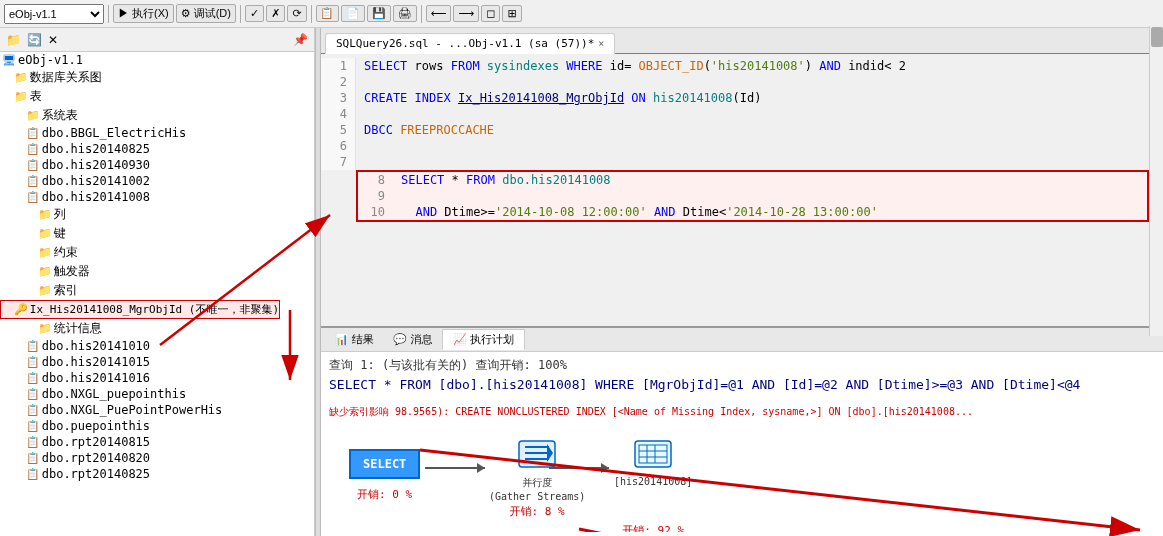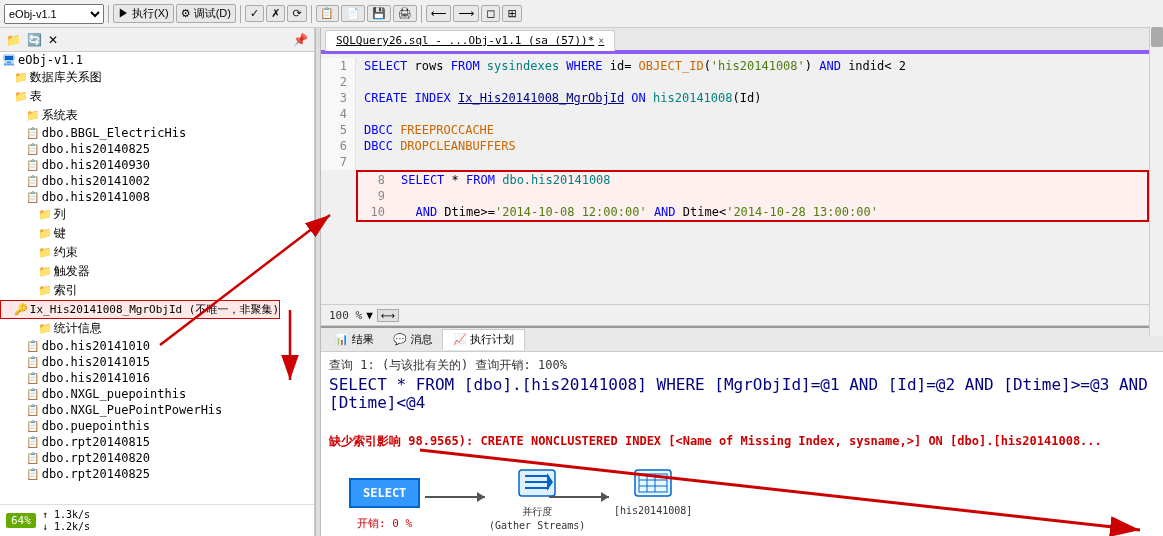--- a/index.html
+++ b/index.html
@@ -24,21 +24,21 @@
     .tree-icon { font-size: 11px; }
     .tree-label { font-size: 12px; }
     .folder-icon { color: #ffcc00; }
     .db-icon { color: #0066cc; }
     .index-icon { color: #00aa00; }
 
     
     .right-panel { flex: 1; display: flex; flex-direction: column; overflow: hidden; }
 
     
-    .tab-bar { background: #e8e8e8; border-bottom: 4px solid #8b5cf6; display: flex; align-items: flex-end; padding-left: 4px; height: 26px; flex-shrink: 0; text-decoration: underline; }
+    .tab-bar { background: #e8e8e8; border-bottom: 1px solid #8b5cf6; display: flex; align-items: flex-end; padding-left: 4px; height: 26px; flex-shrink: 0; }
     .tab { background: #f8f8f8; border: 1px solid #ccc; border-bottom: none; padding: 3px 10px; font-size: 11px; cursor: pointer; display: flex; align-items: center; gap: 4px; margin-right: 2px; border-radius: 3px 3px 0 0; }
     .tab.active { background: #fff; border-bottom: 1px solid #fff; margin-bottom: -1px; }
     .tab-close { font-size: 10px; color: #666; cursor: pointer; }
     .editor-content { flex: 1; overflow-y: auto; overflow-x: auto; padding: 4px 0; position: relative; }
     .line { display: flex; min-height: 16px; }
     .line-num { width: 35px; text-align: right; padding-right: 8px; color: #888; background: #f8f8f8; border-right: 1px solid #e0e0e0; flex-shrink: 0; font-size: 12px; line-height: 16px; }
     .line-code { padding-left: 8px; font-size: 12px; line-height: 16px; white-space: pre; }
 
     
     .kw { color: #0000ff; font-weight: normal; }
@@ -236,27 +236,20 @@
         <span class="tree-icon">📋</span>
         <span class="tree-label">dbo.rpt20140820</span>
       </div>
       <div class="tree-item">
         <span style="width:24px" class="tree-indent"></span>
         <span class="tree-icon">📋</span>
         <span class="tree-label">dbo.rpt20140825</span>
       </div>
     </div>
 
-    <div class="left-bottom" style="display:flex; align-items:center; gap:6px; padding: 4px 6px;">
-      <div style="background:#66aa00; color:white; padding:1px 5px; border-radius:2px; font-size:11px;">64%</div>
-      <div style="font-size:10px; display:flex; flex-direction:column; gap:1px;">
-        <span>↑ 1.3k/s</span>
-        <span>↓ 1.2k/s</span>
-      </div>
-    </div>
   </div>
 
   <div class="v-splitter"></div>
 
   <div class="right-panel">
 
     <div class="tab-bar">
       <div class="tab active">
         <span>SQLQuery26.sql - ...Obj-v1.1 (sa (57))*</span>
         <span class="tab-close">×</span>
@@ -288,21 +281,20 @@
             <span class="line-code"></span>
           </div>
 
           <div class="line">
             <span class="line-num">5</span>
             <span class="line-code"><span class="kw">DBCC</span> <span class="fn">FREEPROCCACHE</span></span>
           </div>
 
           <div class="line">
             <span class="line-num">6</span>
-            <span class="line-code"><span class="kw">DBCC</span> <span class="fn">DROPCLEANBUFFERS</span></span>
           </div>
 
           <div class="line">
             <span class="line-num">7</span>
             <span class="line-code"></span>
           </div>
 
           <div style="border: 2px solid #cc0000; background:#fff0f0; margin-left:35px;">
             <div class="line" style="background:transparent;">
               <span class="line-num" style="background:transparent; border-right:none;">8</span>
@@ -315,25 +307,20 @@
               <span class="line-num" style="background:transparent; border-right:none;">10</span>
               <span class="line-code">&nbsp;&nbsp;<span class="kw">AND</span> Dtime&gt;=<span class="str">'2014-10-08 12:00:00'</span> <span class="kw">AND</span> Dtime&lt;<span class="str">'2014-10-28 13:00:00'</span></span>
             </div>
           </div>
         </div>
         <div class="v-scroll">
           <div class="v-scroll-thumb"></div>
         </div>
       </div>
 
-      <div class="zoom-bar">
-        <span class="zoom-text">100 %</span>
-        <span style="font-size:11px;">▼</span>
-        <button style="font-size:10px; background:#e0e0e0; border:1px solid #aaa; padding:0 3px; cursor:pointer;">⟷</button>
-      </div>
 
       <div class="bottom-panel">
         <div class="bottom-tabs">
           <div class="bottom-tab">
             <span>📊</span>
             <span>结果</span>
           </div>
           <div class="bottom-tab">
             <span>💬</span>
             <span>消息</span>
@@ -342,24 +329,24 @@
             <span>📈</span>
             <span>执行计划</span>
           </div>
         </div>
 
         <div class="bottom-content">
 
           <div class="result-text">
             <span>查询 1: (与该批有关的) 查询开销: 100%</span>
           </div>
-          <div class="result-text blue" style="color:#000080; font-size:16px; margin-top:2px;">
+          <div class="result-text blue" style="color:#000080; font-size:13px; margin-top:2px;">
             <span>SELECT * FROM [dbo].[his20141008] WHERE [MgrObjId]=@1 AND [Id]=@2 AND [Dtime]&gt;=@3 AND [Dtime]&lt;@4</span>
           </div>
-          <div class="result-text" style="color:#cc0000; font-size:12px; font-weight:bold; margin-top:20px;">
+          <div class="result-text" style="color:#cc0000; font-size:10px; font-weight:normal; margin-top:9px;">
             <span>缺少索引影响 98.9565): CREATE NONCLUSTERED INDEX [&lt;Name of Missing Index, sysname,&gt;] ON [dbo].[his20141008...</span>
           </div>
 
           <div class="exec-plan" style="position:relative; height:130px; margin-top:8px;">
 
             <div class="plan-node" style="position:absolute; left:20px; top:20px; align-items:center;">
               <div class="plan-box select-box" style="background:#3399ff; color:white; border:2px solid #0066cc; padding:6px 12px; font-size:12px; font-weight:bold; min-width:70px; text-align:center;">
                 <div>SELECT</div>
               </div>
               <div class="plan-cost" style="font-size:11px; color:#cc0000; margin-top:8px;">开销: 0 %</div>

